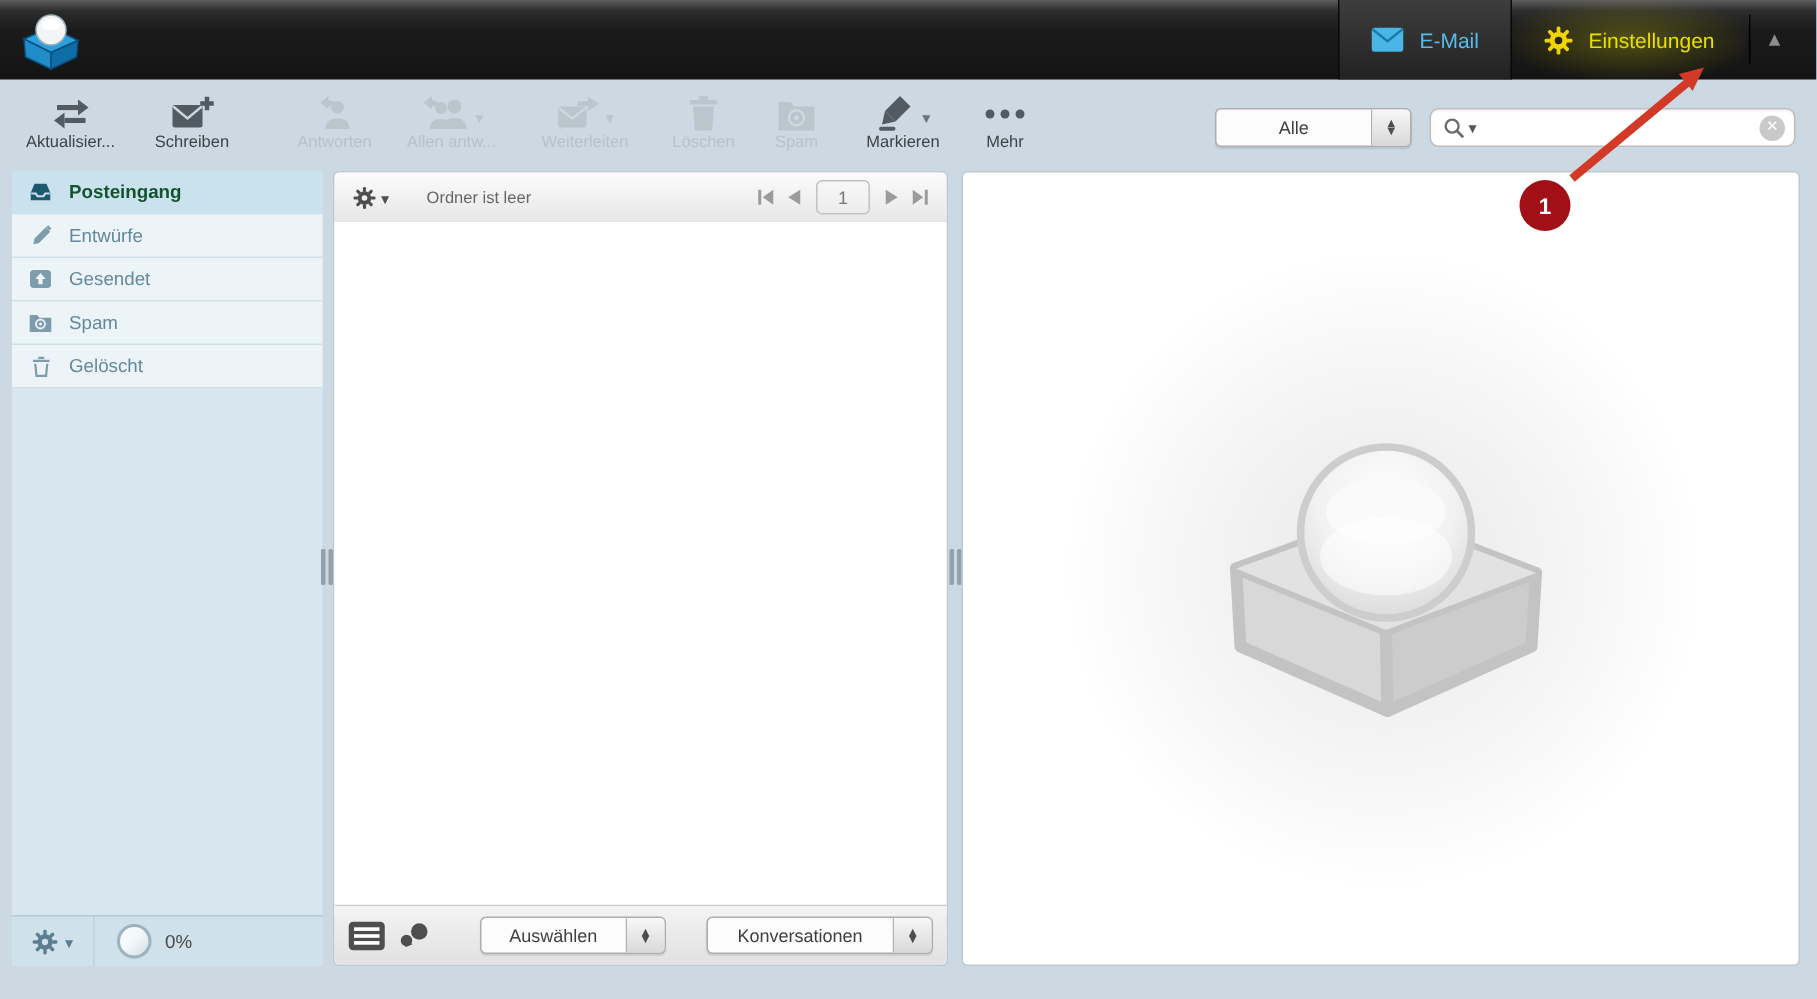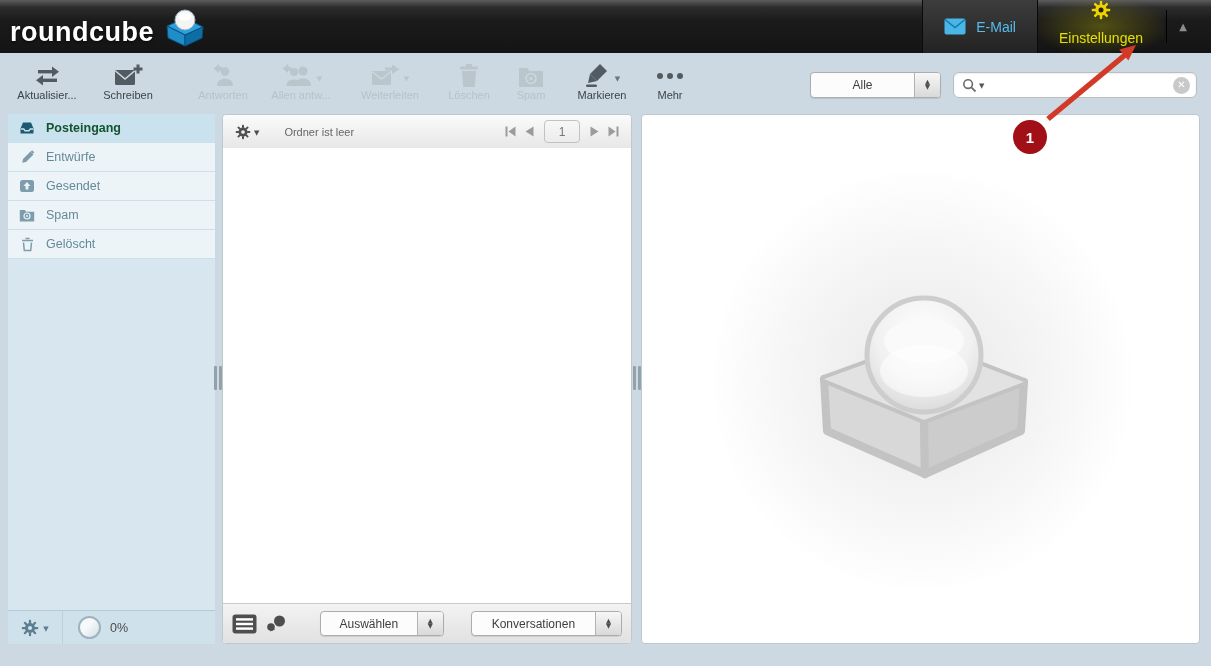--- a/index.html
+++ b/index.html
@@ -14,21 +14,21 @@
   .topbar{position:absolute;left:0;top:0;width:100%;height:53px;
     background:linear-gradient(180deg,#5d5d5d 0%,#2c2c2c 14%,#1b1b1b 38%,#141414 100%);}
   .logo{position:absolute;left:10px;top:6px;display:flex;align-items:flex-end;gap:7px;cursor:pointer;}
   .logo-text{color:#fff;font-size:27px;font-weight:bold;letter-spacing:.5px;
     text-shadow:0 1px 3px rgba(0,0,0,.7);}
   .tabs{position:absolute;right:14px;top:0;height:53px;display:flex;align-items:stretch;}
   .tab{display:flex;align-items:center;gap:10px;padding:0 21px;font-size:14px;color:#fff;cursor:pointer;}
   .tab.active{background:linear-gradient(#3d3d3d,#222);border-left:1px solid #0a0a0a;
     border-right:1px solid #0a0a0a;color:#55bcec;}
   .tab.highlight{background:radial-gradient(ellipse at center,rgba(214,204,0,.30) 0%,rgba(0,0,0,0) 78%);
-    color:#e6e000;flex-direction:column;}
+    color:#e6e000;}
   .tab-sep{width:1px;background:#000;margin:10px 2px;}
   .collapse-btn{width:28px;display:flex;align-items:center;justify-content:center;
     color:#8d8d8d;font-size:10px;cursor:pointer;}
 
   
   .toolbar{position:absolute;top:57px;left:8px;display:flex;align-items:flex-start;}
   .tbtn{display:flex;flex-direction:column;align-items:center;cursor:pointer;color:#3d4347;}
   .ticon{height:31px;display:flex;align-items:flex-end;color:#535b62;}
   .tcaret{font-size:7px;color:#6d747a;align-self:flex-end;margin:0 0 5px 3px;}
   .tlabel{font-size:11px;margin-top:1px;white-space:nowrap;}
@@ -108,21 +108,20 @@
 
   
   .annotation{position:absolute;left:990px;top:28px;pointer-events:none;}
   .annotation text{font-family:"Liberation Sans",sans-serif;}
 </style>
 </head>
 <body>
 
 <div class="topbar">
   <div class="logo">
-    <span class="logo-text">roundcube</span>
     <svg width="46" height="42" viewBox="0 0 46 42">
       <polygon points="6,20 24,12 42,21 24,29" fill="#2aa0dd" stroke="#0b4f7e" stroke-width="1"></polygon>
       <polygon points="6,20 7,32 24,40 24,29" fill="#1e8dc8" stroke="#0b4f7e" stroke-width="1"></polygon>
       <polygon points="42,21 41,32 24,40 24,29" fill="#0e6da5" stroke="#0b4f7e" stroke-width="1"></polygon>
       <circle cx="24" cy="14" r="10" fill="#f2f4f5" stroke="#9fb0ba" stroke-width="1"></circle>
       <ellipse cx="24" cy="10.5" rx="6.5" ry="4" fill="#ffffff"></ellipse>
     </svg>
   </div>
 
   <div class="tabs">

